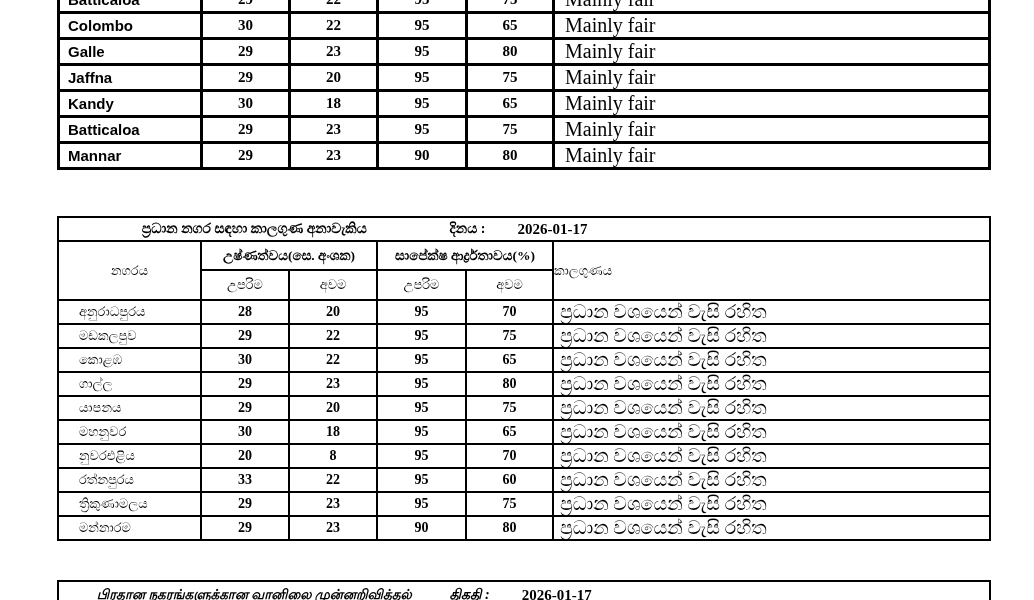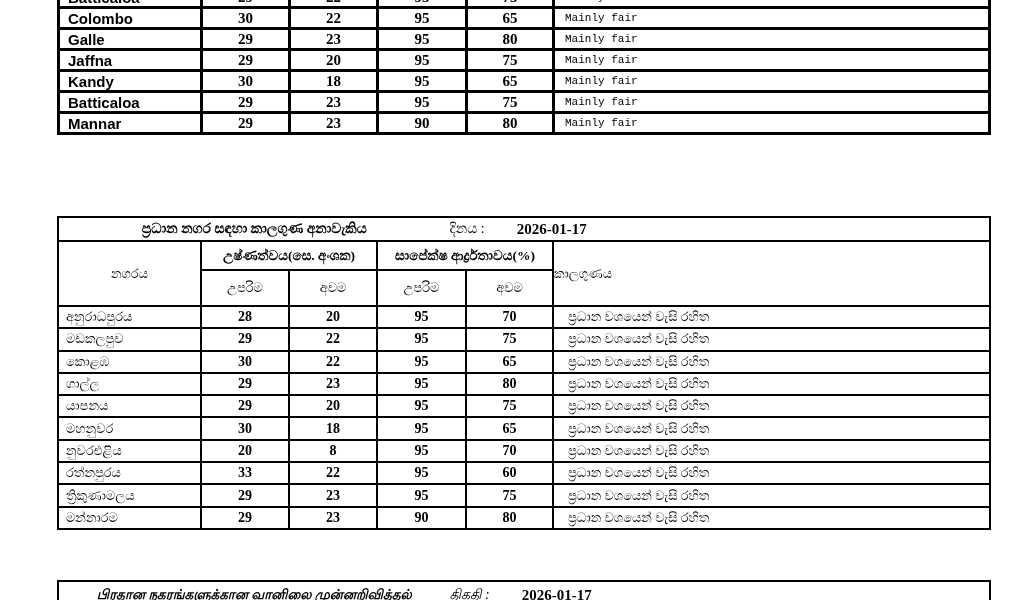--- a/index.html
+++ b/index.html
@@ -17,46 +17,46 @@
   col.c-n1 { width:88px; }
   col.c-n2 { width:88px; }
   col.c-n3 { width:89px; }
   col.c-n4 { width:87px; }
 
   
   .en-table { top:-15px; }
   .en-table td { border:3px solid #000; height:21px; overflow:hidden; white-space:nowrap; vertical-align:middle;margin-left:35px; }
   .en-city { font-family:"Liberation Sans", sans-serif; font-weight:bold; font-size:15px; padding-left:8px; }
   .en-num  { font-family:"Liberation Serif", serif; font-weight:bold; font-size:15px; text-align:center; }
-  .en-weather { font-family:Liberation Mono, monospace; font-size:11px; padding-left:10px; }
+  .en-weather { font-family:Liberation Serif, serif; font-size:20px; padding-left:10px; }
 
   
   .si-table { top:216px; }
   .si-table td { border:2px solid #000; overflow:hidden; white-space:nowrap; vertical-align:middle; }
   .si-table .title-cell { height:24px; }
   .si-table .hdr-group td, .si-table .hdr-group .span-cell { height:29px; }
-  .si-table .hdr-sub td { height:36px; }
+  .si-table .hdr-sub td { height:30px; }
   .si-table .data-row td { height:22.3px; }
-  .si-city { font-size:13px; padding-left:7px; }
+  .si-city { font-size:13px; padding-left:20px; }
   .si-num  { font-weight:bold; font-size:14px; text-align:center; }
-  .si-weather { font-size:13px; padding-left:14px; }
+  .si-weather { font-size:19px; padding-left:6px; }
   .si-hdr-city { font-size:13px; text-align:center; }
   .si-hdr-group { font-weight:bold; font-size:13.5px; text-align:center; }
   .si-hdr-sub { font-size:13px; text-align:center; }
   .si-hdr-weather { font-size:13px; text-align:left; }
 
   
   .ta-table { top:580px; }
   .ta-table td { border:2px solid #000; height:38px; overflow:hidden; white-space:nowrap; vertical-align:top; }
 
   
   .title-flex { display:flex; align-items:center; height:100%; }
   .tbl-title { width:42%; text-align:center; font-weight:bold; font-size:14px; }
   .ta-table .tbl-title { font-style:italic; font-size:13.5px; padding-top:3px; }
-  .date-label { font-weight:normal; font-size:14px;text-align:right; }
+  .date-label { font-weight:bold; font-size:14px;text-align:right; }
   .ta-table .date-label { font-style:italic; padding-top:3px; }
   .date-value { margin-left:32px; font-weight:bold; font-size:15px; font-family:"Liberation Serif", serif; }
   .ta-table .date-value { padding-top:3px; }
   .ta-table .title-flex { align-items:flex-start; padding-top:2px; }
 </style>
 </head>
 <body>
 
 <div class="page">
 

